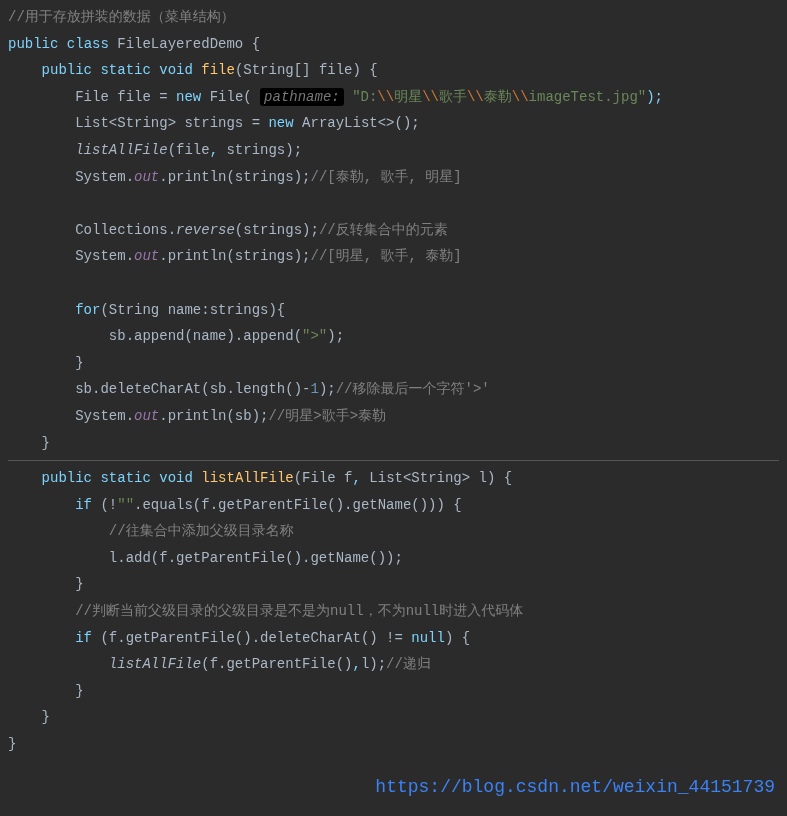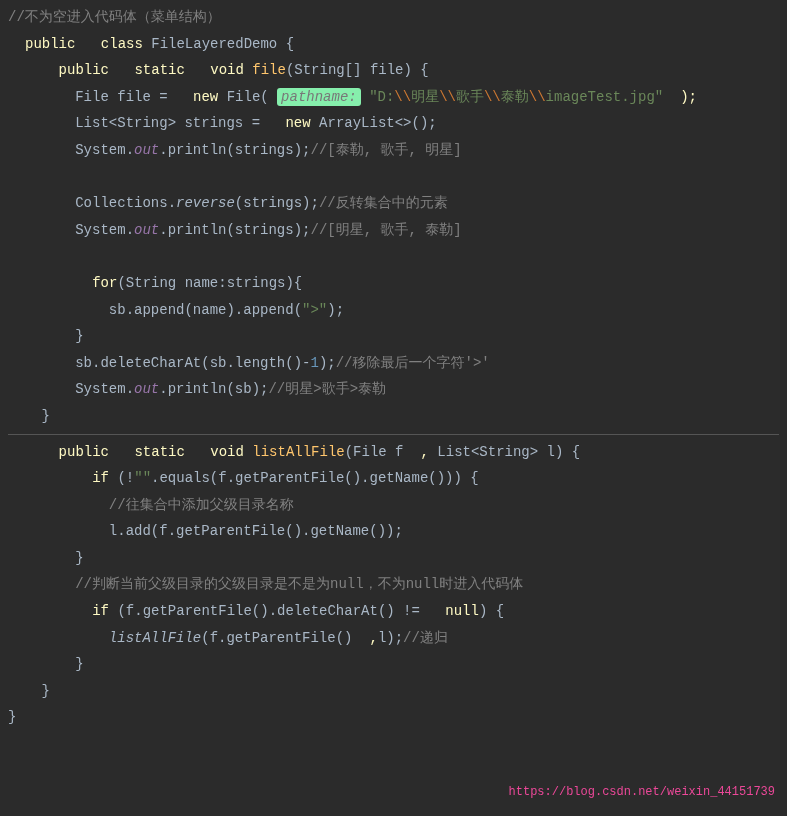--- a/index.html
+++ b/index.html
@@ -17,56 +17,57 @@
       height: 816px;
       overflow: hidden;
       position: relative;
     }
     .code-container {
       padding: 4px 8px;
     }
     .line {
       white-space: pre;
     }
-    .keyword { color: #fef9c3; margin-left: 17px; }
+    .keyword { color: #7dd3fc; }
     .method-decl { color: #ffc66d; }
     .string { color: #6a8759; }
     .escape { color: #cc7832; }
     .number { color: #6897bb; }
     .comment { color: #808080; }
     .field { color: #9876aa; font-style: italic; text-align: center; }
     .method-call-italic { color: #a9b7c6; font-style: italic; }
     .param-hint { 
       color: #787878; 
-      background-color: #86efac;
+      background-color: #000000;
       padding: 1px 4px;
       border-radius: 3px;
       font-style: italic;
     }
     .hr-line {
       border-top: 1px solid #555;
       margin: 4px 0;
     }
     .watermark {
       position: absolute;
       bottom: 12px;
       right: 12px;
-      color: #ec4899;
-      font-size: 12px;
+      color: #3b82f6;
+      font-size: 18px;
     }
   </style>
 </head>
 <body>
 
 <div class="code-container">
-<div class="line"><span class="comment">//不为空进入代码体（菜单结构）</span></div>
+<div class="line"><span class="comment">//用于存放拼装的数据（菜单结构）</span></div>
 <div class="line"><span class="keyword">public</span> <span class="keyword">class</span> <span>FileLayeredDemo</span> <span>{</span></div>
 <div class="line">    <span class="keyword">public</span> <span class="keyword">static</span> <span class="keyword">void</span> <span class="method-decl">file</span><span>(String[] file) {</span></div>
 <div class="line">        <span>File</span> <span>file</span><span> = </span><span class="keyword">new</span> <span>File(</span> <span class="param-hint">pathname:</span><span class="string"> "D:</span><span class="escape">\\</span><span class="string">明星</span><span class="escape">\\</span><span class="string">歌手</span><span class="escape">\\</span><span class="string">泰勒</span><span class="escape">\\</span><span class="string">imageTest.jpg"</span><span class="keyword">);</span></div>
 <div class="line">        <span>List&lt;String&gt; strings = </span><span class="keyword">new</span> <span>ArrayList&lt;&gt;();</span></div>
+<div class="line">        <span class="method-call-italic">listAllFile</span><span>(file</span><span class="keyword">,</span><span> strings);</span></div>
 <div class="line">        <span>System.</span><span class="field">out</span><span>.println(strings);</span><span class="comment">//[泰勒, 歌手, 明星]</span></div>
 <div class="line"> </div>
 <div class="line">        <span>Collections.</span><span class="method-call-italic">reverse</span><span>(strings);</span><span class="comment">//反转集合中的元素</span></div>
 <div class="line">        <span>System.</span><span class="field">out</span><span>.println(strings);</span><span class="comment">//[明星, 歌手, 泰勒]</span></div>
 <div class="line"> </div>
 <div class="line">        <span class="keyword">for</span><span>(String name:strings){</span></div>
 <div class="line">            <span>sb.append(name).append(</span><span class="string">"&gt;"</span><span>);</span></div>
 <div class="line">        <span>}</span></div>
 <div class="line">        <span>sb.deleteCharAt(sb.length()-</span><span class="number">1</span><span>);</span><span class="comment">//移除最后一个字符'&gt;'</span></div>
 <div class="line">        <span>System.</span><span class="field">out</span><span>.println(sb);</span><span class="comment">//明星&gt;歌手&gt;泰勒</span></div>

